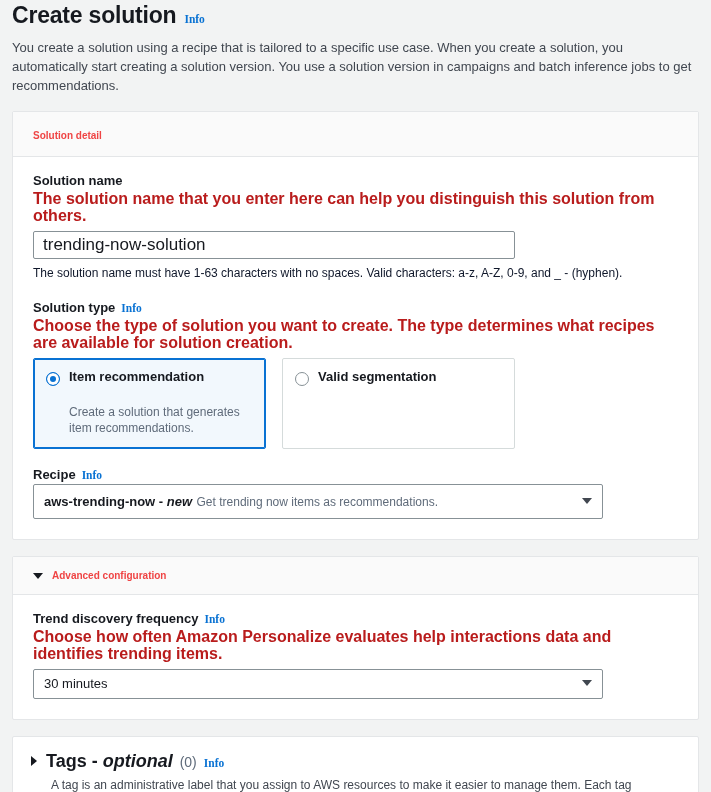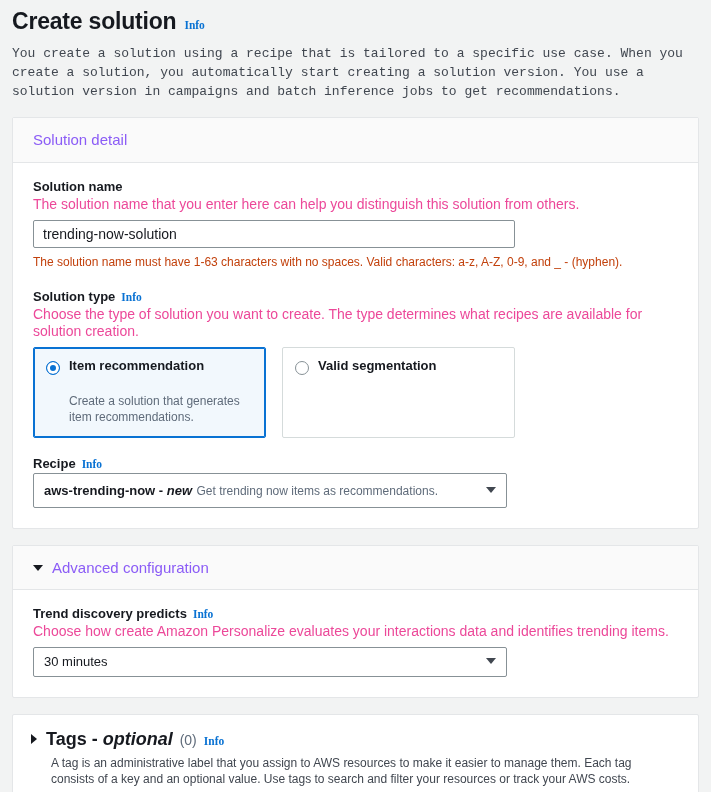--- a/index.html
+++ b/index.html
@@ -11,21 +11,21 @@
     height: 792px;
     background: #f2f3f3;
     font-family: "Liberation Sans", sans-serif;
     color: #16191f;
     -webkit-font-smoothing: antialiased;
   }
   .page {
     width: 711px;
     height: 792px;
     box-sizing: border-box;
-    padding: 8px 12px 0 12px;
+    padding: 2px 12px 0 12px;
     position: relative;
   }
 
   
   .page-header { margin: 0 0 2px 0; }
   .page-title-row {
     display: flex;
     align-items: baseline;
     gap: 8px;
   }
@@ -45,39 +45,38 @@
     cursor: pointer;
     white-space: nowrap;
     font-family: Liberation Serif, serif;
   }
   .page-desc {
     font-size: 13px;
     line-height: 19px;
     color: #414750;
     margin: 8px 0 0 0;
     max-width: 690px;
-    font-family: Liberation Mono, monospace;
   }
 
   
   .card {
     background: #ffffff;
     border: 1px solid #e4e6e8;
     border-radius: 2px;
     margin-top: 16px;
   }
   .card-header {
     background: #fafafa;
     border-bottom: 1px solid #e4e6e8;
     padding: 13px 20px;
   }
   .card-header-title {
-    font-size: 15px;
-    font-weight: normal;
-    color: #8b5cf6;
+    font-size: 10px;
+    font-weight: bold;
+    color: #ef4444;
   }
   .card-body {
     padding: 16px 20px 20px 20px;
   }
 
   
   .collapse-header {
     display: flex;
     align-items: center;
     gap: 9px;
@@ -106,40 +105,41 @@
   .field-label {
     font-size: 13px;
     font-weight: bold;
     color: #16191f;
     display: flex;
     align-items: baseline;
     gap: 6px;
     margin-bottom: 2px;
   }
   .field-desc {
-    font-size: 14px;
-    color: #ec4899;
+    font-size: 16px;
+    color: #b91c1c;
     line-height: 17px;
     margin-bottom: 7px;
+    font-weight: bold;
   }
   .field-hint {
     font-size: 12px;
-    color: #c2410c;
+    color: #0f172a;
     line-height: 17px;
     margin-top: 6px;
   }
   .text-input {
     width: 482px;
     height: 28px;
     box-sizing: border-box;
     border: 1px solid #879196;
     border-radius: 2px;
     background: #ffffff;
     font-family: "Liberation Sans", sans-serif;
-    font-size: 14px;
+    font-size: 17px;
     color: #16191f;
     padding: 0 9px;
     outline: none;
   }
 
   
   .radio-row {
     display: flex;
     gap: 16px;
   }
@@ -185,21 +185,21 @@
   .radio-desc {
     font-size: 12px;
     color: #5f6b7a;
     line-height: 16px;
     display: block;
     margin-top: 21px;
   }
 
   
   .select {
-    width: 474px;
+    width: 570px;
     box-sizing: border-box;
     border: 1px solid #879196;
     border-radius: 2px;
     background: #ffffff;
     padding: 6px 10px 7px 10px;
     display: flex;
     align-items: center;
     justify-content: space-between;
     cursor: pointer;
     min-height: 28px;
@@ -330,24 +330,24 @@
   <div class="card">
     <div class="card-header">
       <div class="collapse-header">
         <span class="caret down"></span>
         <span class="card-header-title">Advanced configuration</span>
       </div>
     </div>
     <div class="card-body">
       <div class="field">
         <div class="field-label">
-          <span>Trend discovery predicts</span>
+          <span>Trend discovery frequency</span>
           <a class="info-link">Info</a>
         </div>
-        <div class="field-desc">Choose how create Amazon Personalize evaluates your interactions data and identifies trending items.</div>
+        <div class="field-desc">Choose how often Amazon Personalize evaluates help interactions data and identifies trending items.</div>
         <div class="select">
           <span class="select-main">30 minutes</span>
           <span class="select-caret"></span>
         </div>
       </div>
     </div>
   </div>
 
   <div class="card">
     <div class="tags-card-body">

